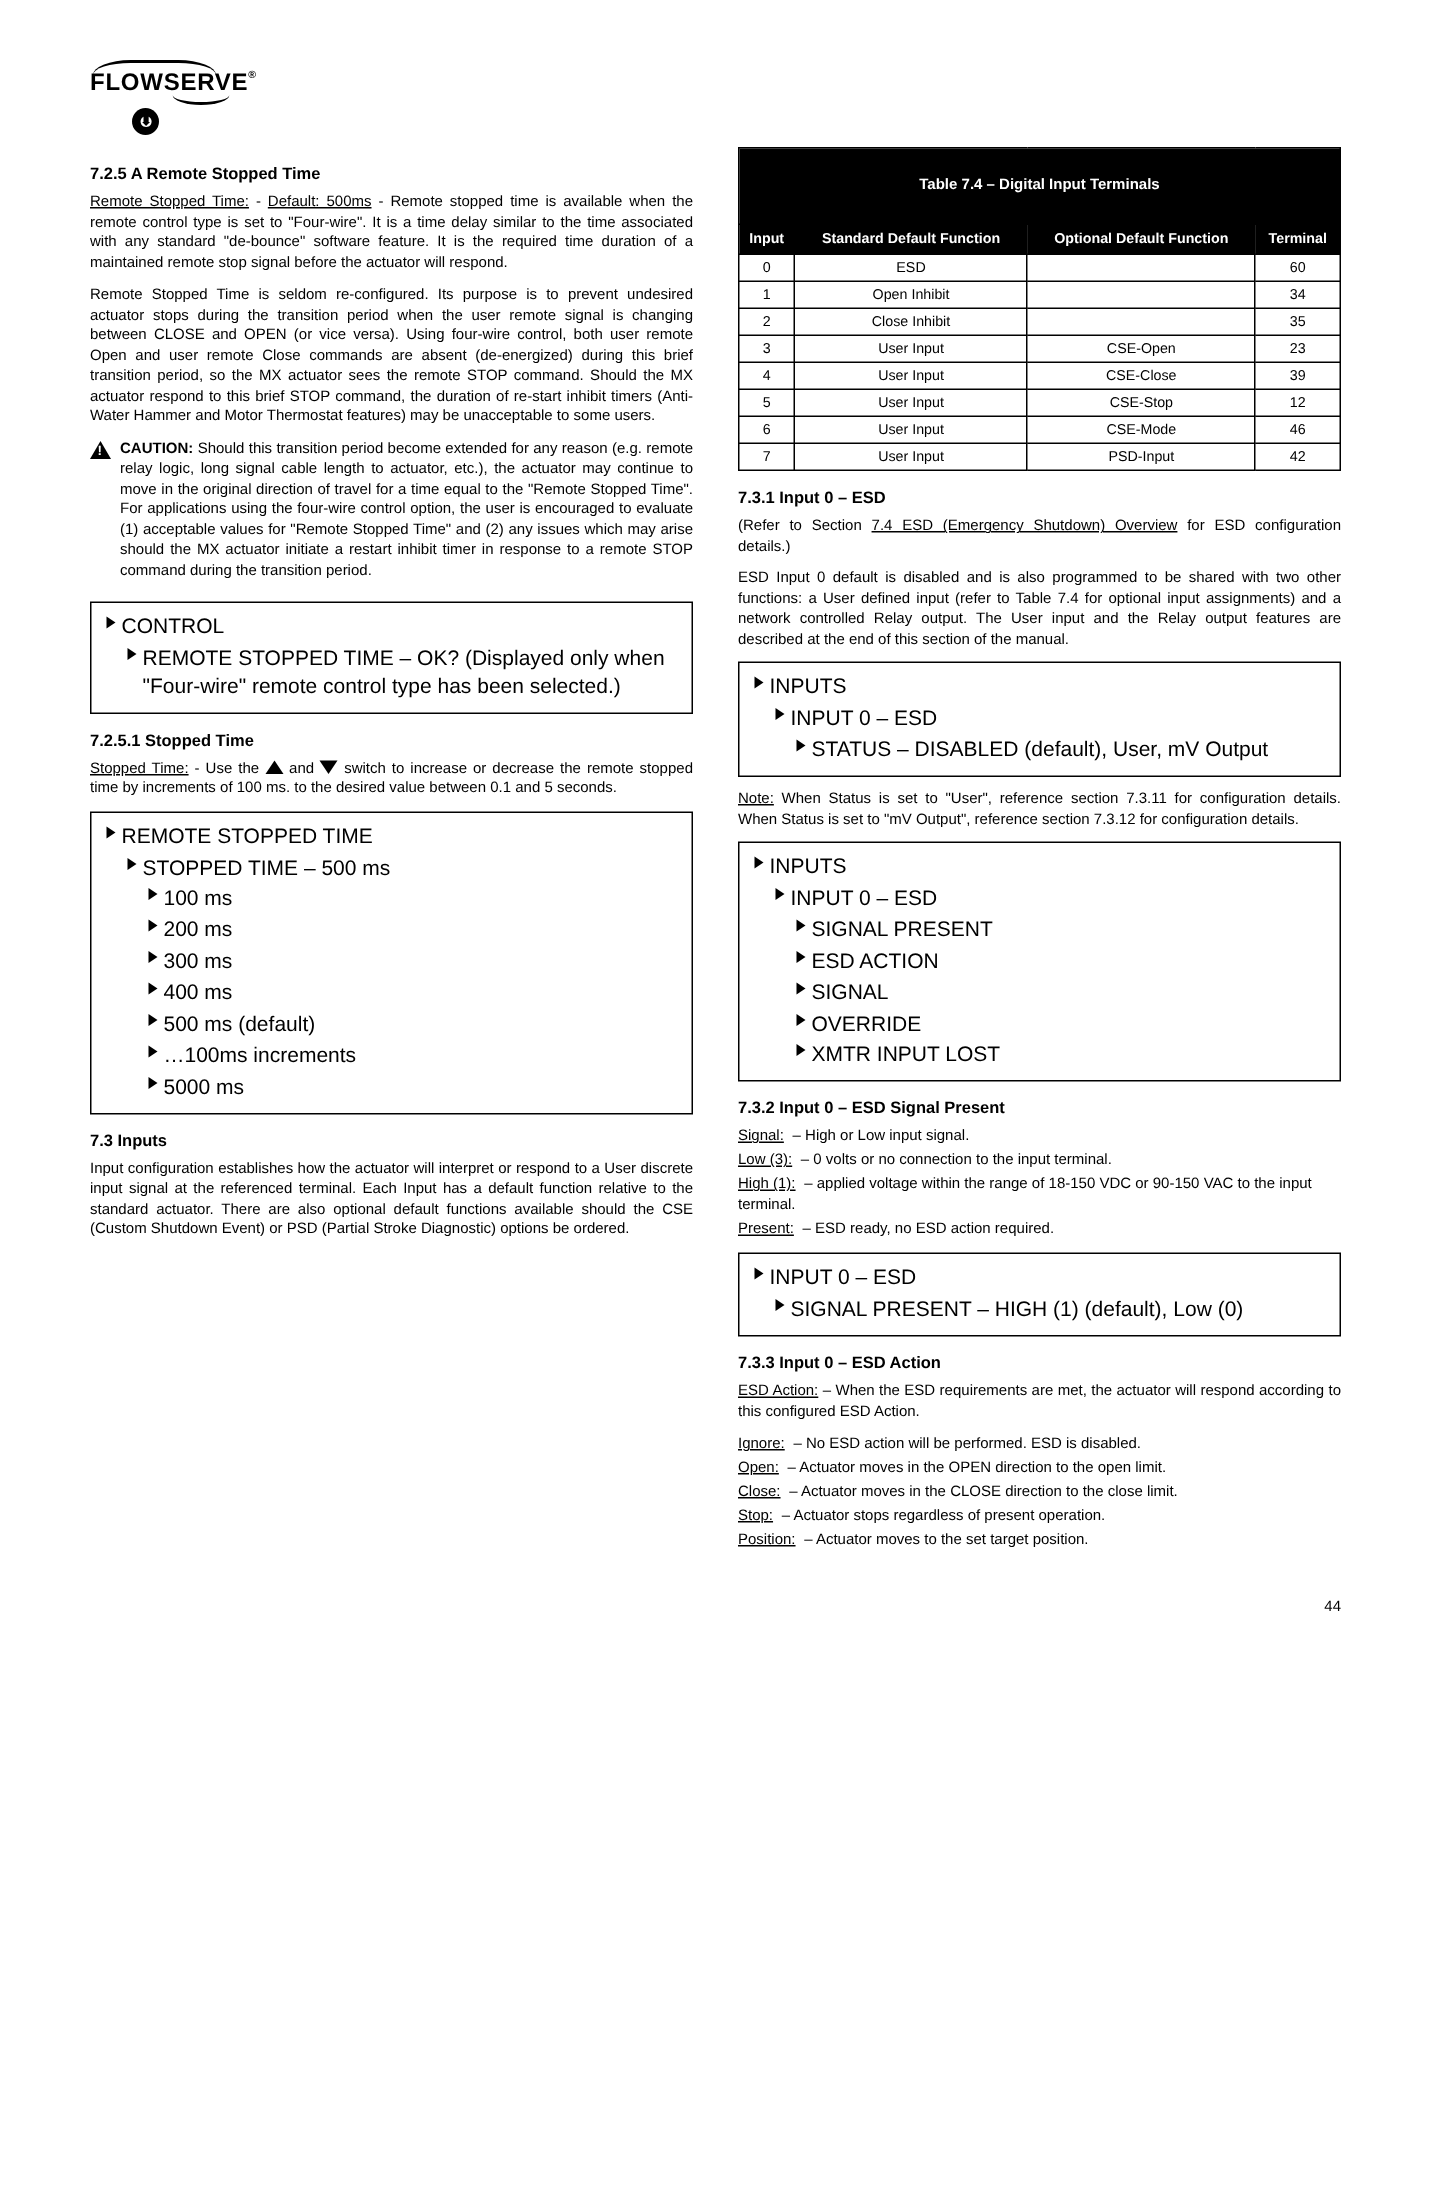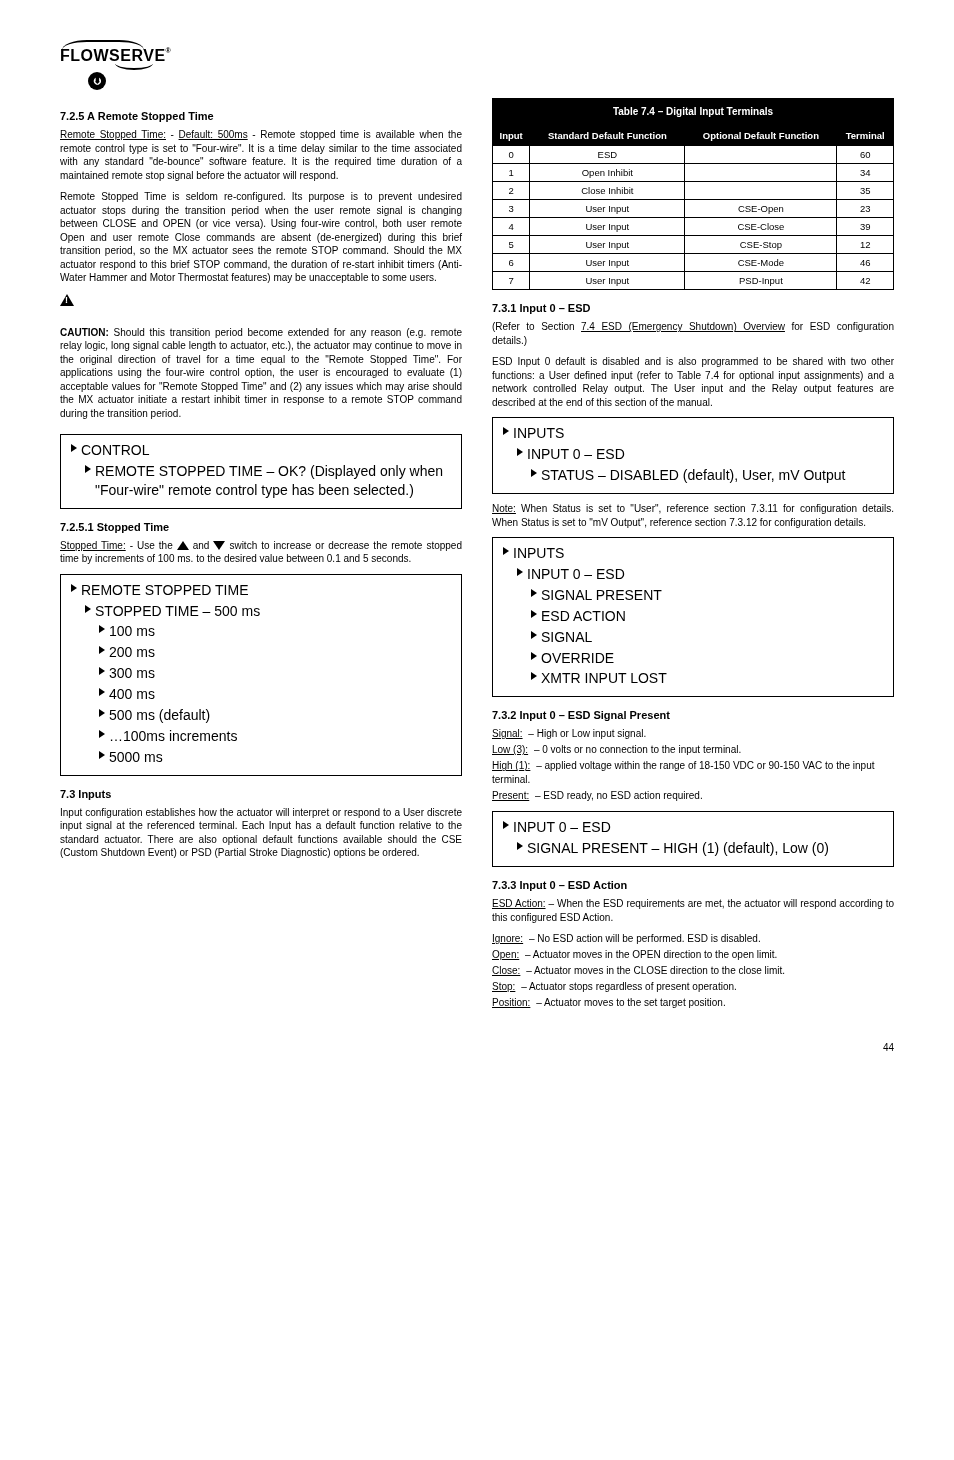--- a/index.html
+++ b/index.html
@@ -11,38 +11,38 @@
   .logo-arc-bottom { width: 38px; height: 7px; border-bottom: 2px solid #000; border-radius: 0 0 40px 40px / 0 0 14px 14px; margin-top: -2px; margin-left: 55px; }
   .logo-r { font-size: 7px; vertical-align: top; }
   .rcycle { width: 18px; height: 18px; border-radius: 50%; background: #000; color: #fff; display: inline-block; text-align: center; line-height: 16px; font-size: 12px; margin-left: 28px; margin-top: 2px; transform: rotate(90deg); }
   
   .cols { display: flex; gap: 30px; }
   .col { flex: 1; min-width: 0; }
   
   h3.section-title { font-size: 11px; font-weight: bold; margin: 12px 0 6px 0; }
   .ul { text-decoration: underline; }
   .para { font-size: 10px; line-height: 1.35; margin-bottom: 8px; text-align: justify; }
-  .caution { display: flex; align-items: flex-start; gap: 20px; margin: 6px 0; flex-direction: column; }
+  .caution { display: flex; align-items: flex-start; gap: 6px; margin: 6px 0; }
   .caution-tri { width: 0; height: 0; border-left: 7px solid transparent; border-right: 7px solid transparent; border-bottom: 12px solid #000; position: relative; flex-shrink: 0; margin-top: 1px; }
   .caution-tri::after { content: "!"; position: absolute; top: 1px; left: -2px; color: #fff; font-size: 9px; font-weight: bold; }
   .caution-label { font-weight: bold; font-size: 10px; }
   
   .menu-box { border: 1px solid #000; padding: 4px 10px 6px 10px; margin: 8px 0; font-size: 14px; }
   .menu-row { display: flex; align-items: flex-start; margin: 2px 0; }
   .tri-r { display: inline-block; width: 0; height: 0; border-top: 4px solid transparent; border-bottom: 4px solid transparent; border-left: 6px solid #000; margin-right: 4px; margin-top: 3px; flex-shrink: 0; }
   .indent1 { margin-left: 14px; }
   .indent2 { margin-left: 28px; }
   .menu-text { line-height: 1.35; }
   
   .arrow-up { display: inline-block; width: 0; height: 0; border-left: 6px solid transparent; border-right: 6px solid transparent; border-bottom: 9px solid #000; vertical-align: -1px; }
   .arrow-down { display: inline-block; width: 0; height: 0; border-left: 6px solid transparent; border-right: 6px solid transparent; border-top: 9px solid #000; vertical-align: -1px; }
   
   table.data { width: 100%; border-collapse: collapse; font-size: 9.5px; margin-bottom: 6px; }
   table.data th { background: #000; color: #fff; font-weight: bold; padding: 4px 3px; border: 1px solid #000; text-align: center; line-height: 1.2; }
-  table.data th.title { font-size: 10px; padding: 7px; }
+  table.data th.title { font-size: 10px; padding: 19px; }
   table.data td { border: 1px solid #000; padding: 3px; text-align: center; }
   
   .def-line { font-size: 10px; line-height: 1.4; margin: 2px 0; }
   .def-line .ul { margin-right: 3px; }
   
   .page-num { text-align: right; font-size: 10px; margin-top: 30px; }
 </style>
 </head>
 <body>
 

